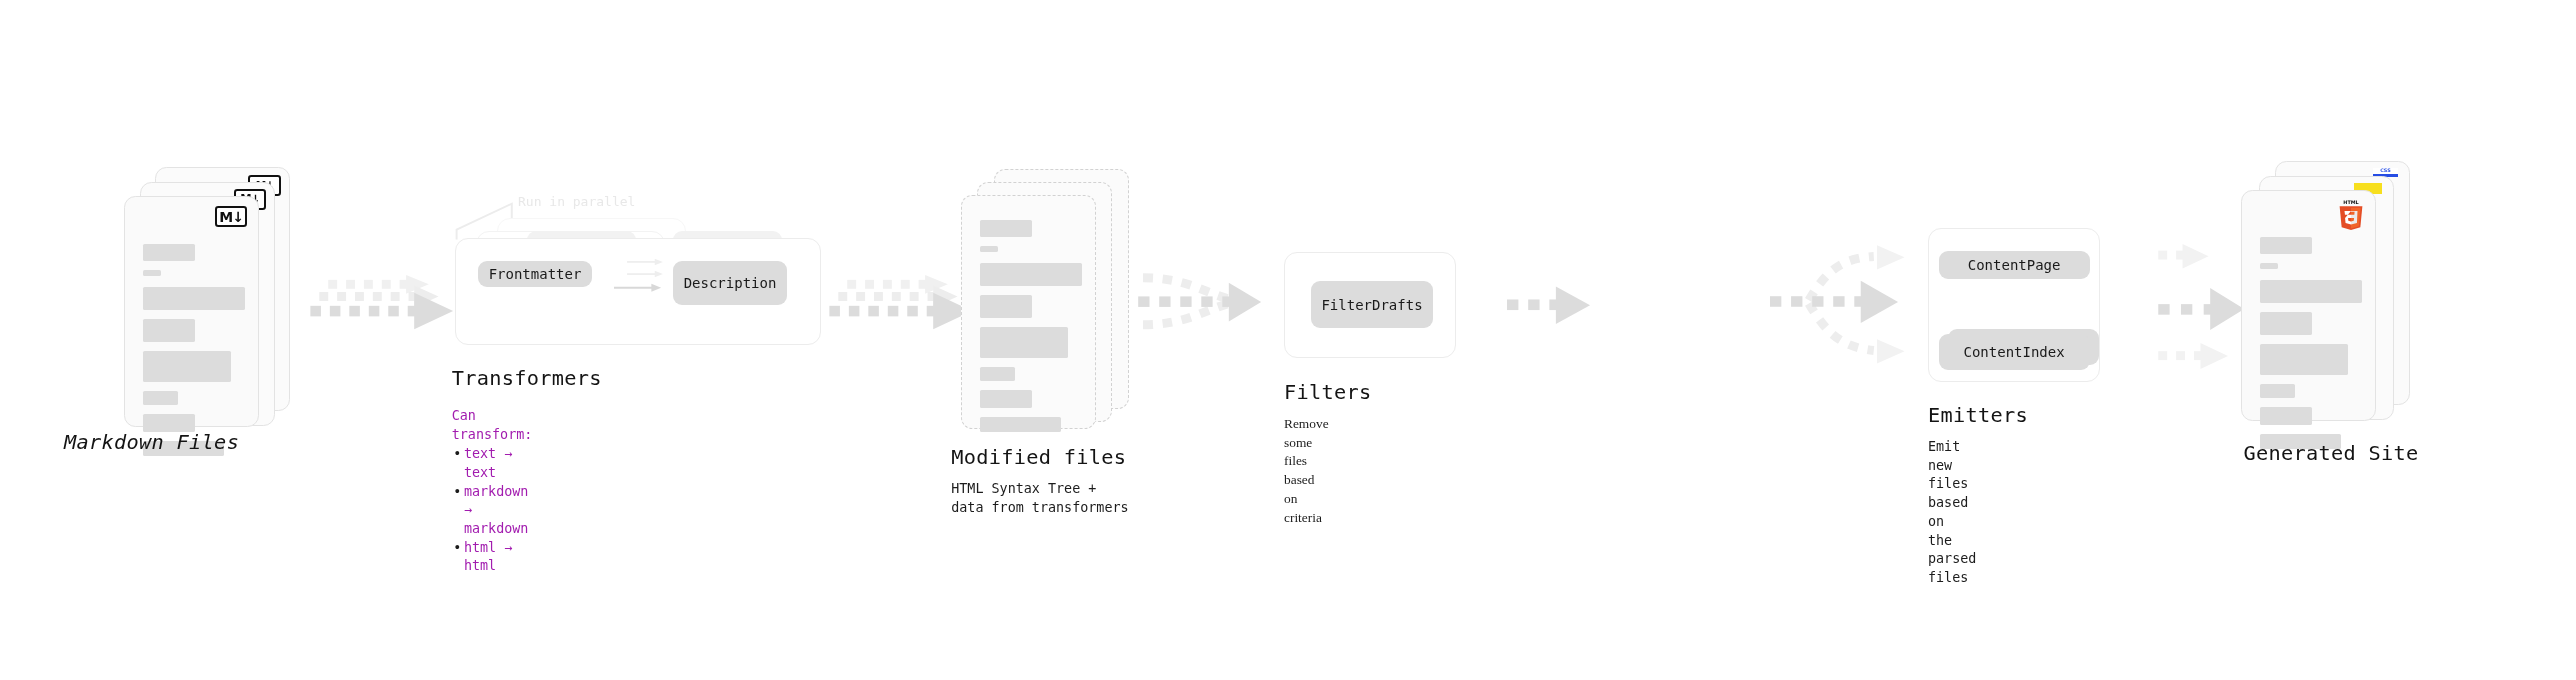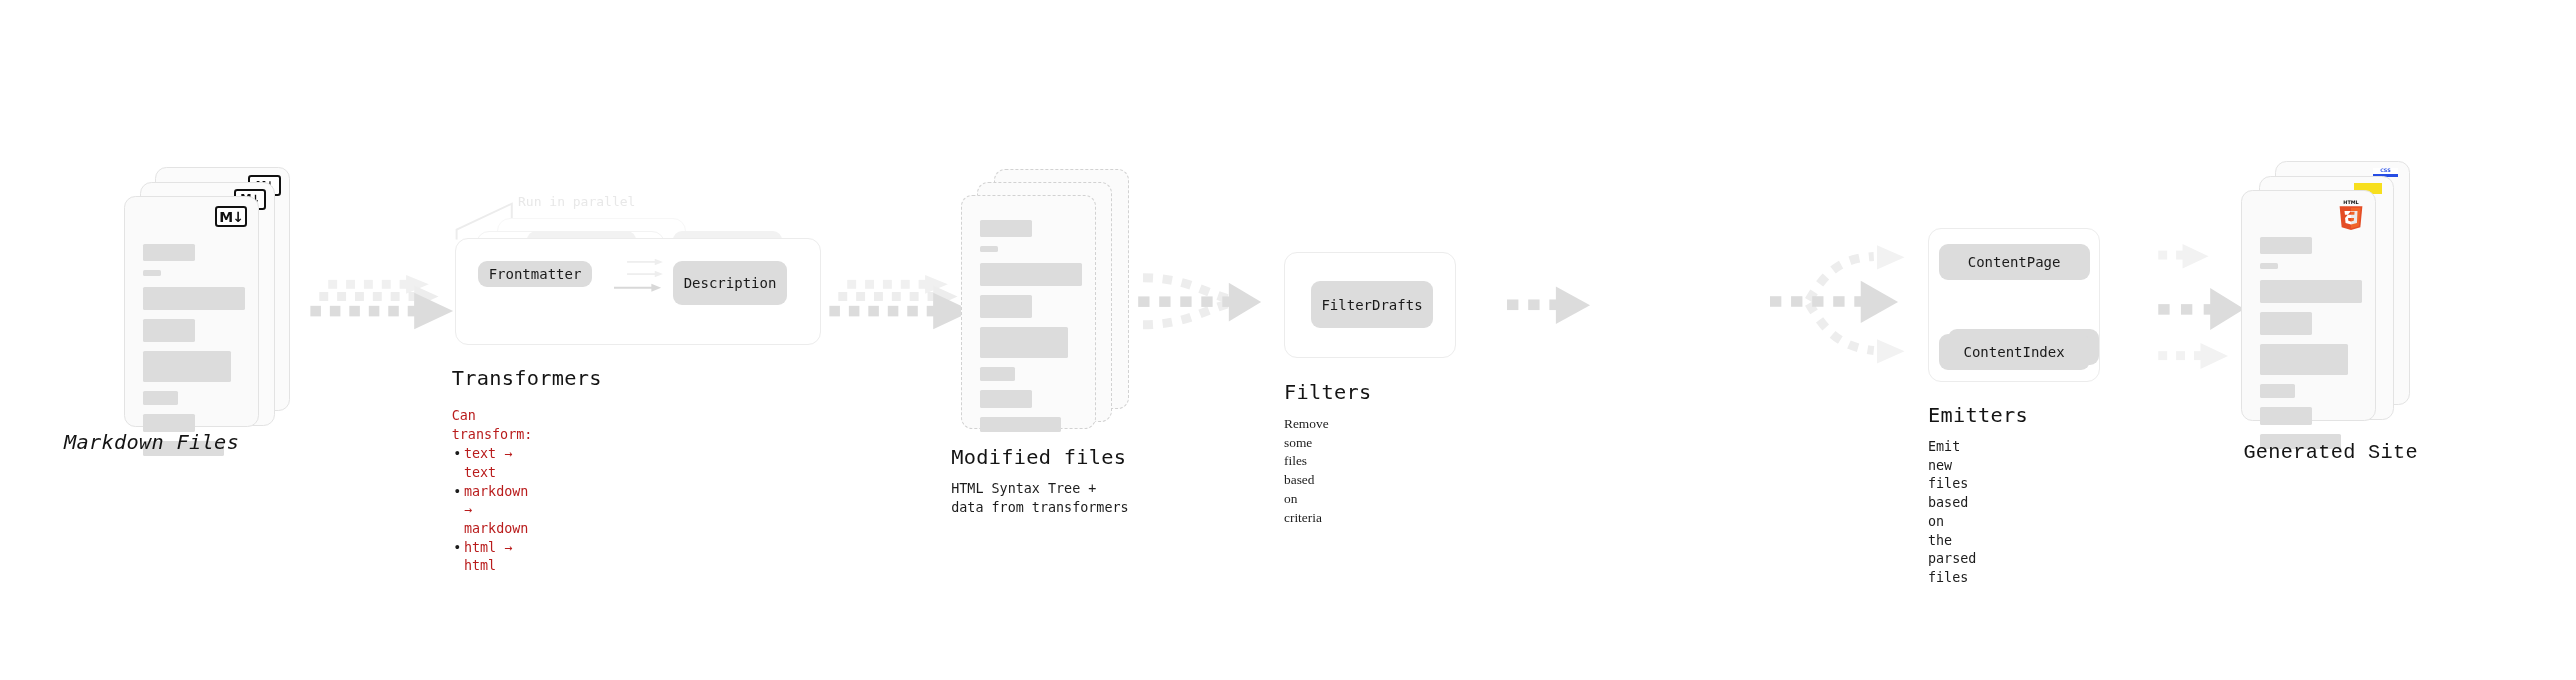--- a/index.html
+++ b/index.html
@@ -84,21 +84,21 @@
   }
   .subtitle {
     font-size: 13.4px;
     line-height: 18.7px;
     color: #1c1c1c;
     white-space: pre-line;
   }
   .sub-list {
     font-size: 13.4px;
     line-height: 18.7px;
-    color: #b91c1c;
+    color: #a21caf;
   }
   .sub-list ul { list-style: none; margin-top: 0.8px; }
   .sub-list li { padding-left: 12.2px; position: relative; }
   .sub-list li::before {
     content: "\2022";
     position: absolute; left: 1.6px; top: 0;
     color: #1c1c1c;
   }
 
   
@@ -348,21 +348,21 @@
         <rect x="52" y="73" width="14" height="13"></rect>
           <rect x="78" y="73" width="14" height="13"></rect>
         <rect x="104" y="73" width="14" height="13"></rect>
         <polygon points="112,54 112,106 158,80"></polygon>
       </g>
     </svg>
   </div>
 
   <div class="node" style="left:1928px; top:228px;">
     <div class="proc-box" style="left:0px; top:0px; width:172px; height:154px;"></div>
-    <div class="chip" style="left:10.6px; top:16px; width:151px; height:36px;">ContentPage</div>
+    <div class="chip" style="left:10.6px; top:23px; width:151px; height:28px;">ContentPage</div>
     <div class="chip" style="left:20px; top:59px; width:151px; height:36px;margin-top:42px;">FolderPage</div>
     <div class="chip" style="left:10.6px; top:106px; width:151px; height:36px;">ContentIndex</div>
 
     <div class="title" style="position:absolute; left:0px; top:175px;">Emitters</div>
     <div class="subtitle" style="position:absolute; left:0px; top:210px;">Emit new files based on
 the parsed files</div>
   </div>
 
   <div class="node" style="left:2153px; top:236px;">
     <svg width="163" height="146" viewBox="0 0 200 180">
@@ -415,17 +415,17 @@
           <div class="line" style="width:102px; height:23px;"></div>
           <div class="line" style="width:52px;  height:23px;"></div>
           <div class="line" style="width:88px; height:31px;"></div>
           <div class="line" style="width:35px;  height:14px;"></div>
           <div class="line" style="width:52px;  height:18px;"></div>
           <div class="line" style="width:81px; height:14.6px;"></div>
         </div>
       </div>
 
     </div>
-    <div class="title" style="position:absolute; left:2.4px; top:280px;font-family:Liberation Mono, monospace;">Generated Site</div>
+    <div class="title" style="position:absolute; left:2.4px; top:280px;">Generated Site</div>
   </div>
 
 </div>
 
 
 </body></html>

